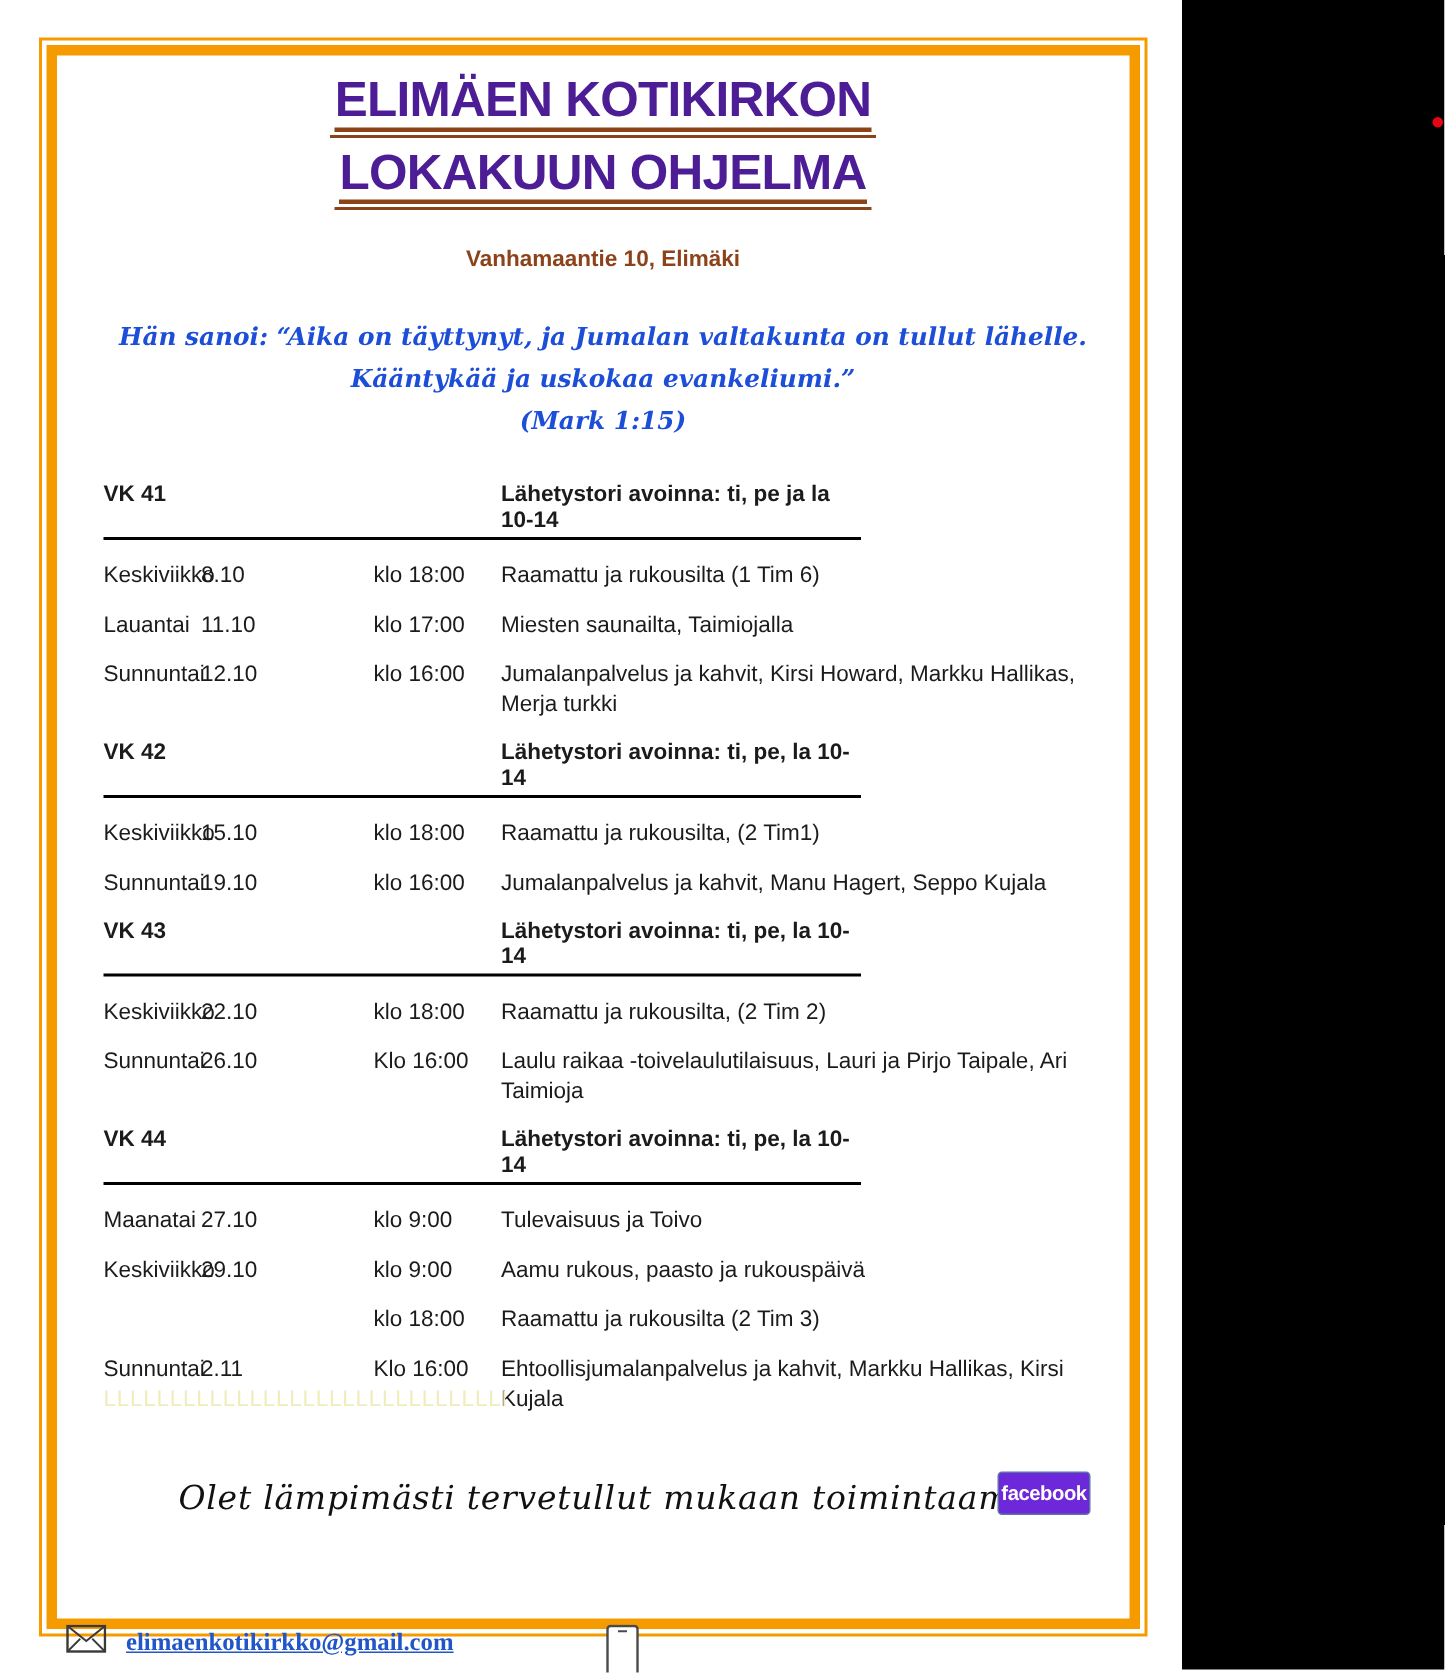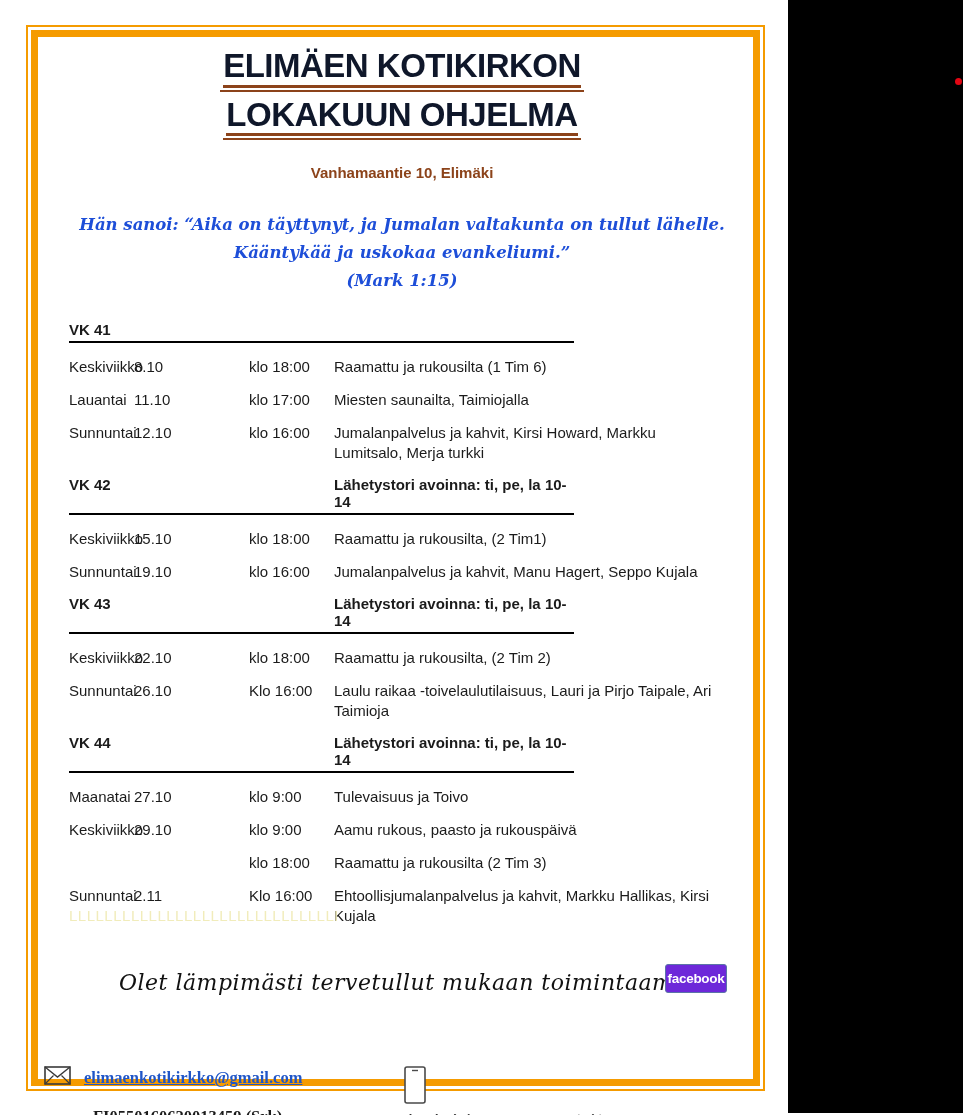--- a/index.html
+++ b/index.html
@@ -13,21 +13,21 @@
              border-radius:50%; background:#e30613; }
 
   
   .doc { position:absolute; left:26px; top:25px; width:739px; height:1066px;
          border:2px solid #f59b00; padding:3px; background:#fff; }
   .doc-inner { width:100%; height:100%; border:7px solid #f59b00; background:#fff;
                padding:6px 18px 0 31px; position:relative; }
 
   
   .title-wrap { text-align:center; }
-  .title { font-size:33px; font-weight:bold; color:#0f172a; letter-spacing:-0.5px; line-height:1.05; }
+  .title { font-size:33px; font-weight:bold; color:#4c1d95; letter-spacing:-0.5px; line-height:1.05; }
   .u2 { display:inline-block; border-bottom:2px solid #8c431a; padding:0 3px 2px; margin-top:6px; }
   .u2 > span { display:inline-block; border-bottom:3px solid #8c431a; padding-bottom:1px; }
   .subtitle { text-align:center; font-size:15px; font-weight:bold; color:#8c431a; margin-top:24px; }
 
   .quote { text-align:center; margin-top:30px; color:#1d4ed8;
            font-family:"DejaVu Serif", serif; font-style:italic; font-weight:bold;
            font-size:16.5px; line-height:28px; }
 
   
   .schedule { margin-top:26px; font-size:15px; }
@@ -78,38 +78,39 @@
 
     <div class="quote">
       <div>Hän sanoi: “Aika on täyttynyt, ja Jumalan valtakunta on tullut lähelle. Kääntykää ja uskokaa evankeliumi.”</div>
       <div>(Mark 1:15)</div>
     </div>
 
     <div class="schedule">
 
       <div class="shdr">
         <span>VK 41</span>
+        <span>Lähetystori avoinna: ti, pe ja la 10-14</span>
       </div>
       <div class="srow">
         <span>Keskiviikko</span>
         <span>8.10</span>
         <span>klo 18:00</span>
         <span class="desc">Raamattu ja rukousilta (1 Tim 6)</span>
       </div>
       <div class="srow">
         <span>Lauantai</span>
         <span>11.10</span>
         <span>klo 17:00</span>
         <span class="desc">Miesten saunailta, Taimiojalla</span>
       </div>
       <div class="srow">
         <span>Sunnuntai</span>
         <span>12.10</span>
         <span>klo 16:00</span>
-        <span class="desc">Jumalanpalvelus ja kahvit, Kirsi Howard, Markku Lumitsalo, Merja turkki</span>
+        <span class="desc">Jumalanpalvelus ja kahvit, Kirsi Howard, Markku Hallikas, Merja turkki</span>
       </div>
 
       <div class="shdr">
         <span>VK 42</span>
         <span>Lähetystori avoinna: ti, pe, la 10-14</span>
       </div>
       <div class="srow">
         <span>Keskiviikko</span>
         <span>15.10</span>
         <span>klo 18:00</span>

